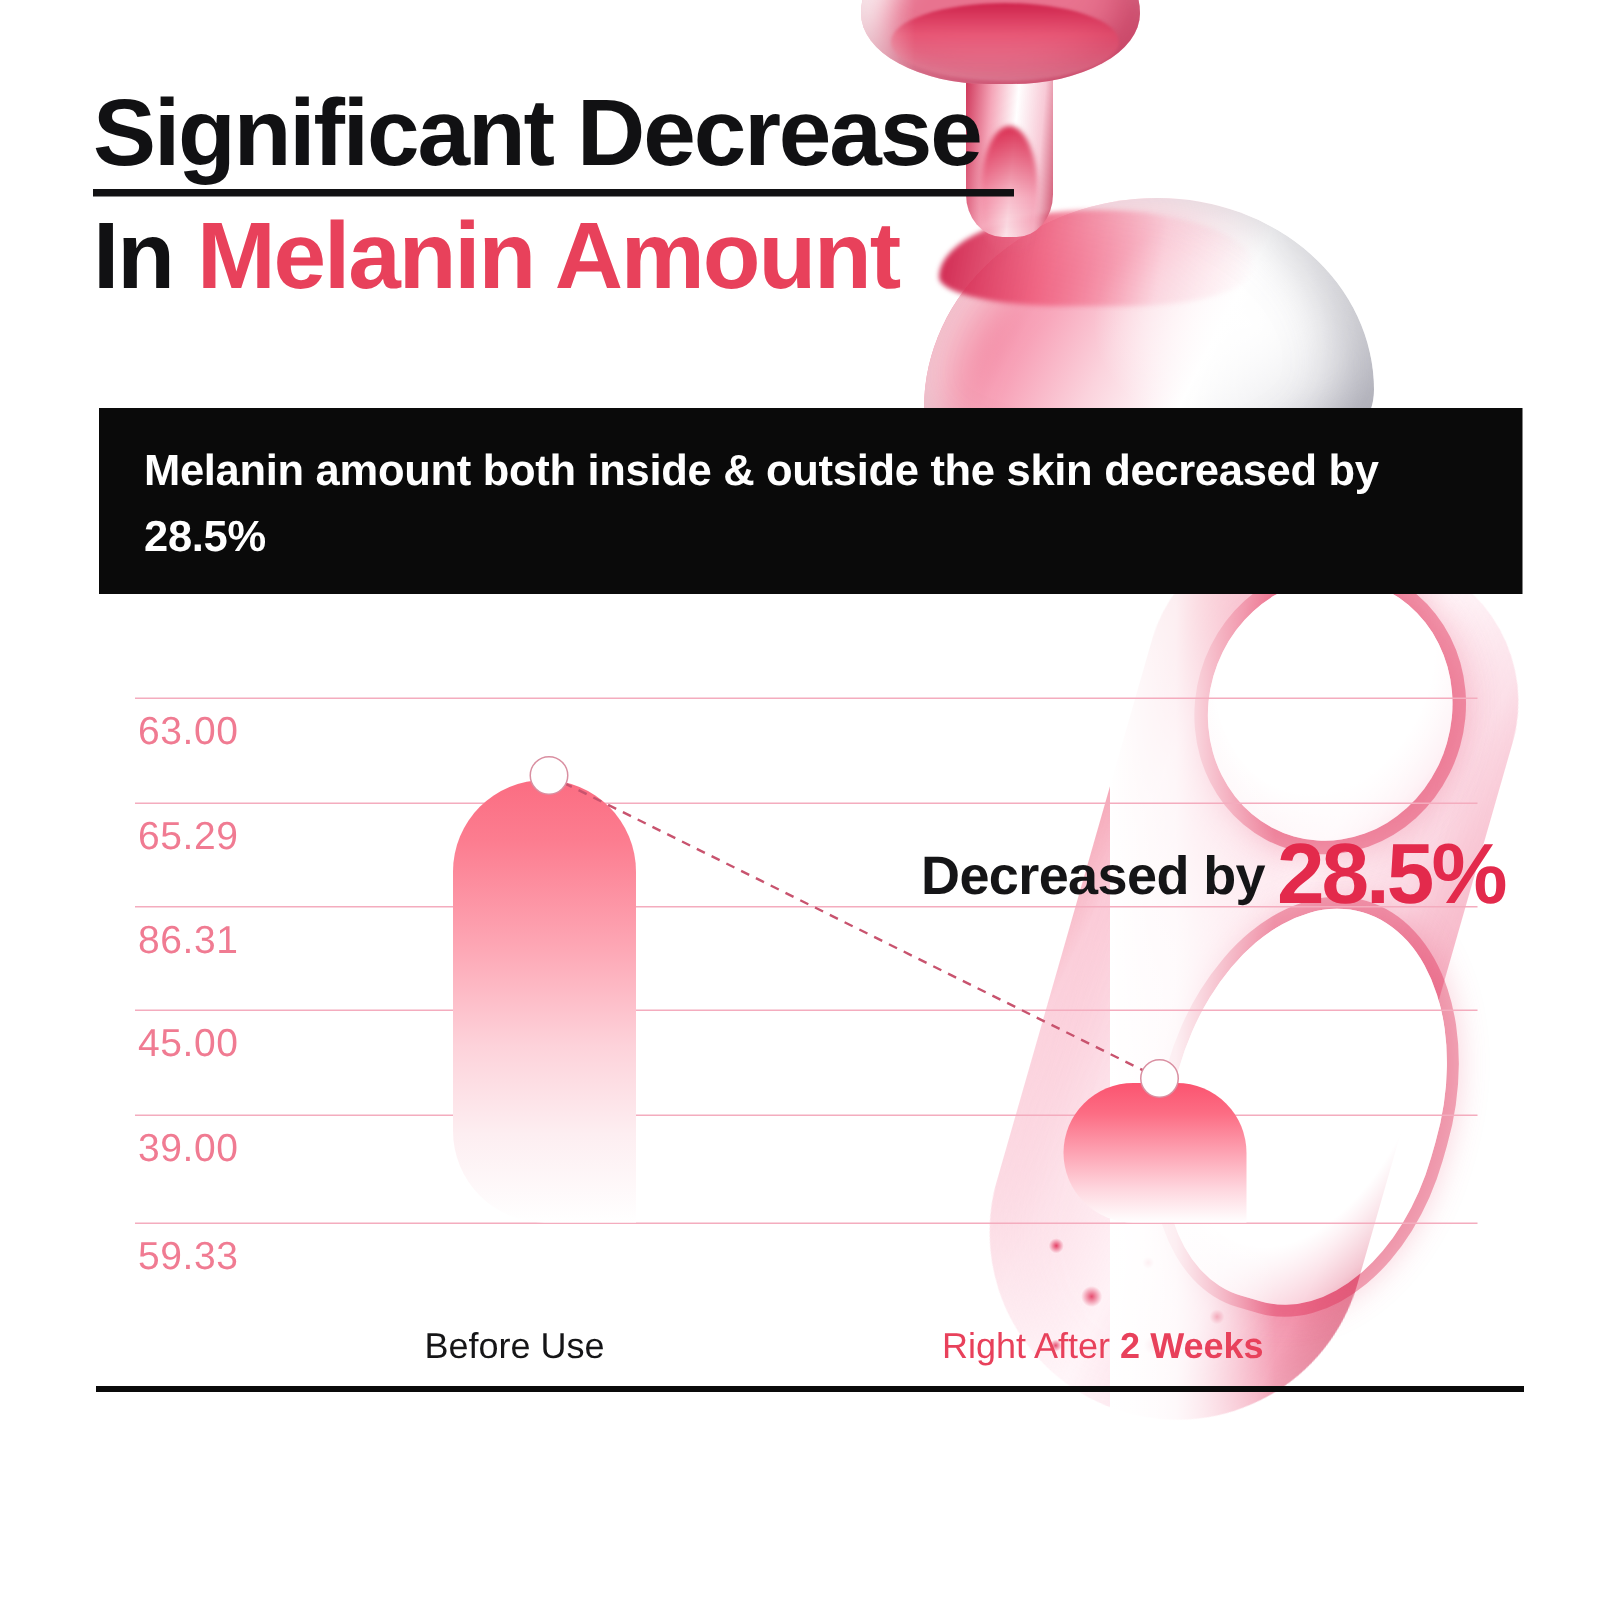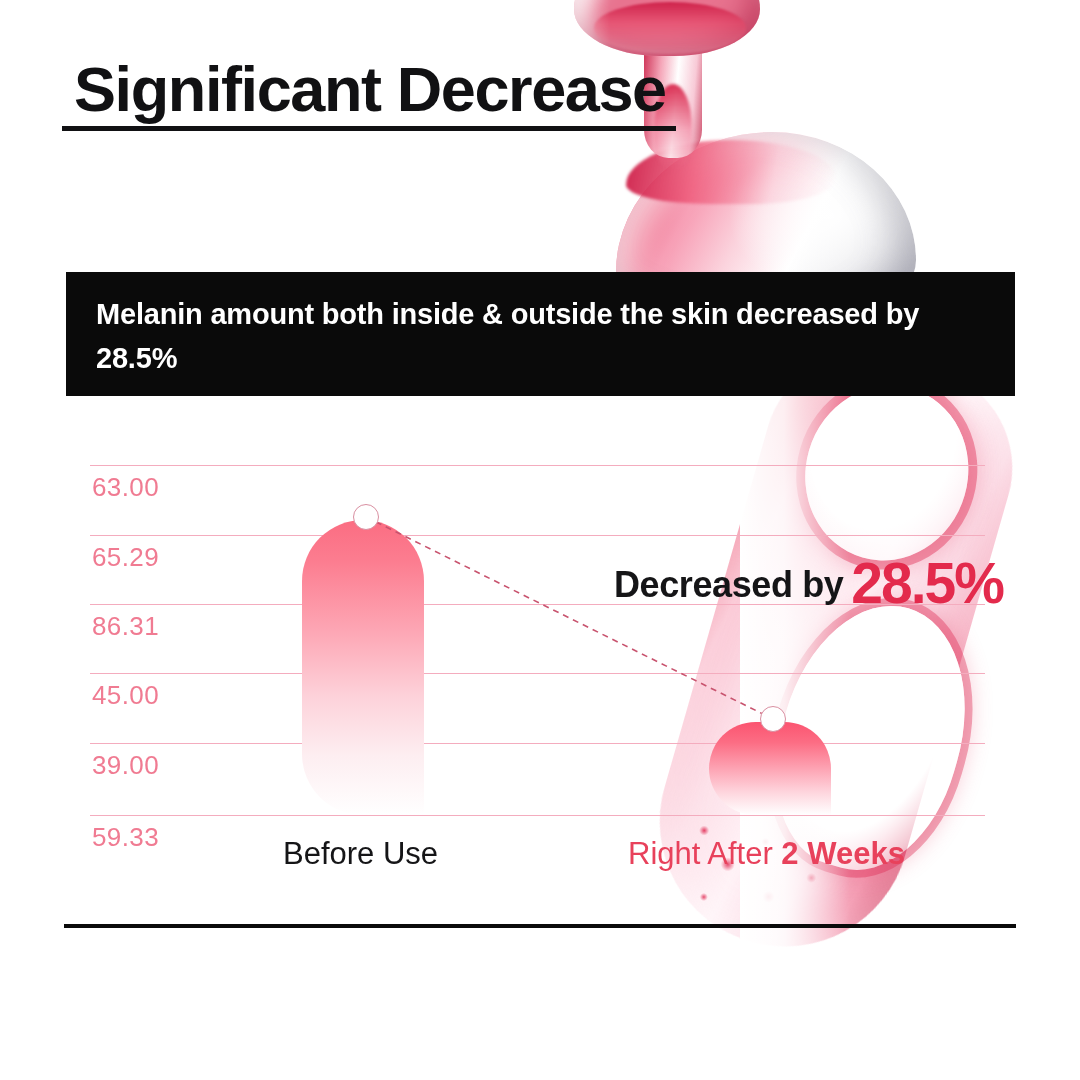--- a/index.html
+++ b/index.html
@@ -105,21 +105,21 @@
     position:absolute; left:520px; top:-60px; width:90px; height:300px;
     background:linear-gradient(90deg,#fff 0%, rgba(255,255,255,0) 100%);
   }
 
   
   .content { position:relative; z-index:3; }
 
   .headline { position:absolute; left:62px; top:56px; width:700px; }
   .headline .line1 {
     font-size:63px; font-weight:700; color:#111113; letter-spacing:-1.4px;
-    line-height:1.05; white-space:nowrap;margin-left:12px;
+    line-height:1.05; white-space:nowrap;
   }
   .headline .rule {
     width:614px; height:5px; background:#111113; margin-top:4px; margin-bottom:6px;
   }
   .headline .line2 {
     font-size:63px; font-weight:700; letter-spacing:-1.4px; line-height:1.08;
     color:#111113; white-space:nowrap;
   }
   .headline .line2 .accent { color:#e8415b; }
 
@@ -165,21 +165,21 @@
     position:absolute; left:578px; top:550px; z-index:6;
     font-size:36px; font-weight:600; color:#151517; white-space:nowrap;
     letter-spacing:-.4px;
     margin-left:36px;
   }
   .annotation .pct {
     color:#e32a4c; font-size:57px; font-weight:700; letter-spacing:-2px;
     vertical-align:-6px; margin-left:8px;
   }
 
-  .xlabel { position:absolute; font-size:31px; font-weight:500; white-space:nowrap; }
+  .xlabel { position:absolute; font-size:24px; font-weight:500; white-space:nowrap;margin-top:48px; }
   .xlabel-1 { left:283px; top:836px; color:#151517; }
   .xlabel-2 { left:628px; top:836px; color:#e8415b; font-weight:500;text-align:center; }
   .xlabel-2 b { font-weight:700; }
 
   .footer-rule {
     position:absolute; left:64px; top:924px; width:952px; height:4px; background:#0a0a0a;
   }
   .footnote {
     position:absolute; left:64px; top:958px; width:990px;
     font-size:14.5px; color:#6e6e73; line-height:1.72; letter-spacing:.05px;
@@ -205,20 +205,21 @@
     <div class="fizz"></div>
   </div>
   <div class="fade-left"></div>
 </div>
 
 <div class="content">
 
   <div class="headline">
     <div class="line1">Significant Decrease</div>
     <div class="rule"></div>
+    <div class="line2"><span>In </span><span class="accent">Melanin Amount</span></div>
   </div>
 
   <div class="banner">
     <div class="banner-text">Melanin amount both inside &amp; outside the skin decreased by 28.5%</div>
   </div>
 
   <div class="chart">
 
     <div class="grid">
       <div class="gridline" style="top:25px"></div>

